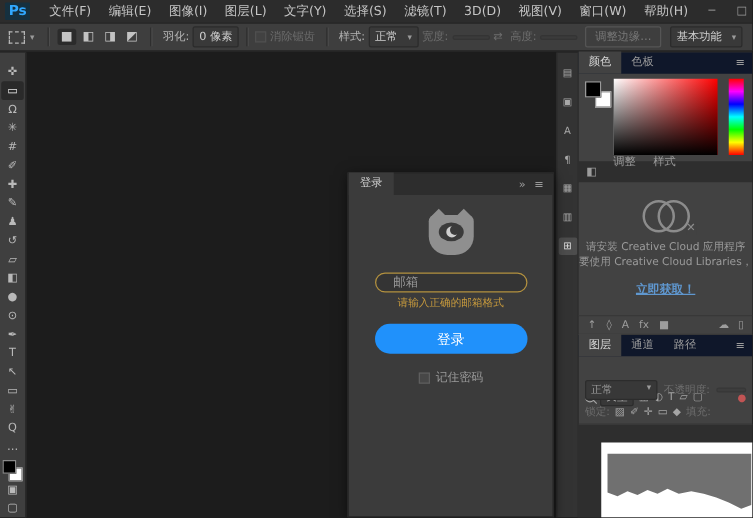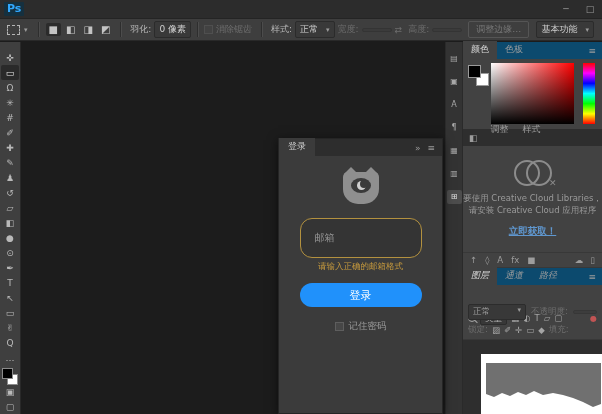--- a/index.html
+++ b/index.html
@@ -55,21 +55,21 @@
   .dockstrip { position:absolute; left:445px; top:42px; width:17px; bottom:0; background:#333;
                border-left:1px solid #2a2a2a; display:flex; flex-direction:column;
                align-items:center; padding-top:10px; }
   .dock-icon { width:15px; height:14px; margin-bottom:9px; text-align:center; line-height:14px;
                font-size:8px; color:#a8a8a8; border-radius:2px; }
   .dock-icon.sel { background:#4d4d4d; color:#e0e0e0; }
 
   
   .rightdock { position:absolute; left:462px; top:42px; width:140px; bottom:0; background:#424242;
                border-left:1px solid #2a2a2a; }
-  .ptabs { display:flex; align-items:flex-end; height:17px; background:#0c4a6e; }
+  .ptabs { display:flex; align-items:flex-end; height:17px; background:#0f172a; }
   .ptab { font-size:9px; color:#9c9c9c; padding:2px 8px 3px; }
   .ptab.active { background:#424242; color:#d8d8d8; }
   .pmenu { margin-left:auto; color:#9c9c9c; font-size:9px; padding:0 6px 3px; }
 
   .color-panel { position:absolute; top:0; left:0; right:0; height:87px; }
   .color-body { position:relative; height:70px; }
   .fgbg { position:absolute; left:5px; top:6px; width:24px; height:24px; }
   .cp-fg { position:absolute; left:0; top:0; width:13px; height:13px; background:#000;
            border:1px solid #9a9a9a; z-index:2; }
   .cp-bg { position:absolute; left:8px; top:8px; width:13px; height:13px; background:#fff;
@@ -96,21 +96,21 @@
   .libline { font-size:8.5px; color:#9a9a9a; line-height:12px; }
   .liblink { display:inline-block; margin-top:9px; font-size:9.5px; font-weight:bold;
              color:#5f97cf; text-decoration:underline; }
 
   .libtoolbar { position:absolute; top:210px; left:0; right:0; height:16px; background:#424242;
                 border-top:1px solid #383838; border-bottom:1px solid #383838;
                 display:flex; align-items:center; gap:8px; padding:0 7px;
                 font-size:8.5px; color:#9d9d9d; }
   .libtoolbar .rgt { margin-left:auto; display:flex; gap:7px; }
 
-  .layers-tabs { position:absolute; top:226px; left:0; right:0;font-style:italic; }
+  .layers-tabs { position:absolute; top:226px; left:0; right:0; }
   .filter-row { position:absolute; top:243px; left:0; right:0; height:18px; display:flex;
                 align-items:center; gap:4px; padding:0 5px; font-size:8.5px; color:#a5a5a5;margin-top:24px; }
   .mag { position:relative; width:8px; height:8px; border:1px solid #a5a5a5; border-radius:50%;
          flex:0 0 auto; }
   .mag::after { content:""; position:absolute; width:4px; height:1px; background:#a5a5a5;
                 bottom:-1px; right:-3px; transform:rotate(45deg); }
   .mini-dd { background:#383838; border:1px solid #2c2c2c; border-radius:2px; color:#b3b3b3;
              padding:0 4px; font-size:8.5px; line-height:12px; }
   .f-icon { font-size:8.5px; }
   .reddot { margin-left:auto; color:#c15454; font-size:8px; }
@@ -143,41 +143,55 @@
   .owl::before, .owl::after { content:""; position:absolute; top:-5px;
          border-left:7px solid transparent; border-right:7px solid transparent;
          border-bottom:7px solid #8f8f8f; }
   .owl::before { left:1px; } .owl::after { right:1px; }
   .owl-face { position:absolute; left:50%; top:6px; transform:translateX(-50%); width:20px;
               height:15px; background:#3b3b3b; border-radius:50%; }
   .owl-moon { position:absolute; left:6px; top:3px; width:9px; height:9px; background:#cfcfcf;
               border-radius:50%; }
   .owl-moon::after { content:""; position:absolute; left:3px; top:-1px; width:8px; height:8px;
               background:#3b3b3b; border-radius:50%; }
-  .pill { width:122px; height:40px; border-radius:12px; margin:0 auto; background:#343434;
+  .pill { width:122px; height:16px; border-radius:12px; margin:0 auto; background:#343434;
           display:flex; align-items:center; padding-left:14px; font-size:10px; color:#9a9a9a;text-align:right; }
   .pill.email { border:1px solid #b3913f; margin-top:14px; }
   .pill.pwd { border:1px solid #8a8a8a; margin-top:6px; }
   .err { text-align:center; font-size:8.5px; color:#c79a3d; margin-top:3px; }
   .login-btn { width:122px; height:24px; border-radius:12px; margin:10px auto 0; background:#2091fb;
                color:#fff; font-size:11px; display:flex; align-items:center; justify-content:center; }
   .remember { display:flex; justify-content:center; align-items:center; gap:5px; margin-top:13px;
               font-size:9.5px; color:#9a9a9a; }
   .cbx { width:9px; height:9px; background:#474747; border:1px solid #5e5e5e; }
   .dlg-footer { position:absolute; bottom:14px; left:0; right:0; text-align:center;
                 font-size:8.5px; color:#9a9a9a; }
   .flink + .flink::before { content:"· "; margin:0 2px; color:#8a8a8a; }
 </style>
 </head>
 <body>
 
 <div class="app">
 
   <div class="menubar">
     <span class="pslogo">Ps</span>
+    <span style="display:flex">
+
+    <span class="menu-item">文件(F)</span>
+        <span class="menu-item">编辑(E)</span>
+        <span class="menu-item">图像(I)</span>
+        <span class="menu-item">图层(L)</span>
+        <span class="menu-item">文字(Y)</span>
+        <span class="menu-item">选择(S)</span>
+        <span class="menu-item">滤镜(T)</span>
+        <span class="menu-item">3D(D)</span>
+        <span class="menu-item">视图(V)</span>
+        <span class="menu-item">窗口(W)</span>
+        <span class="menu-item">帮助(H)</span>
+      </span>
     <span class="wincontrols">
 
     <span class="winbtn">─</span>
         <span class="winbtn">□</span>
       </span>
   </div>
 
   <div class="optionsbar">
     <span class="tool-preview"></span>
     <span class="caret">▾</span>
@@ -283,22 +297,22 @@
     <div class="adjrow">
       <span class="adj-icon">◧</span>
       <span class="ptab">调整</span>
       <span class="ptab">样式</span>
     </div>
 
     <div class="libraries">
       <div class="ccicon">
         <span class="ccx">✕</span>
       </div>
+      <div class="libline">请安装 Creative Cloud 应用程序</div>
       <div class="libline">要使用 Creative Cloud Libraries，</div>
-      <div class="libline">请安装 Creative Cloud 应用程序</div>
       <span class="liblink">立即获取！</span>
     </div>
 
     <div class="libtoolbar">
       <span style="display:flex;gap:8px">
 
       <span>↑</span>
           <span>◊</span>
           <span>A</span>
           <span>fx</span>

